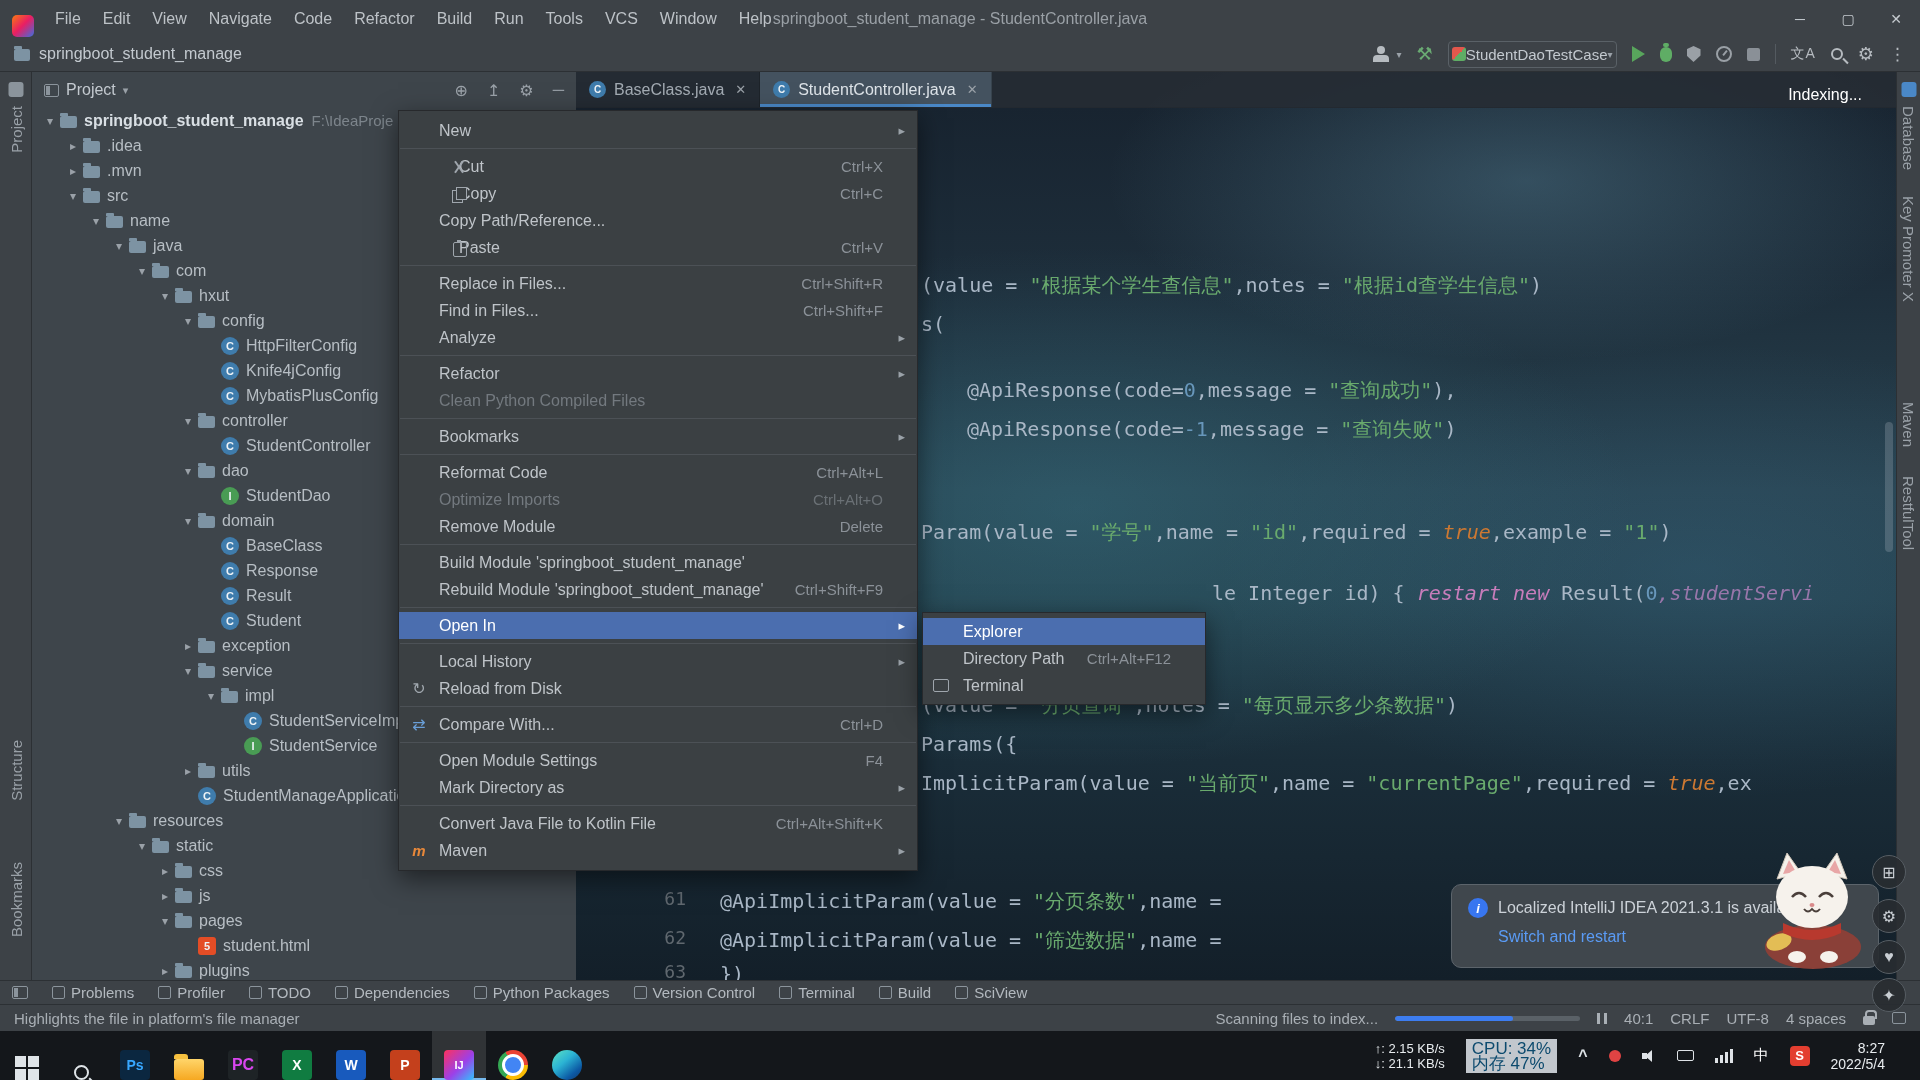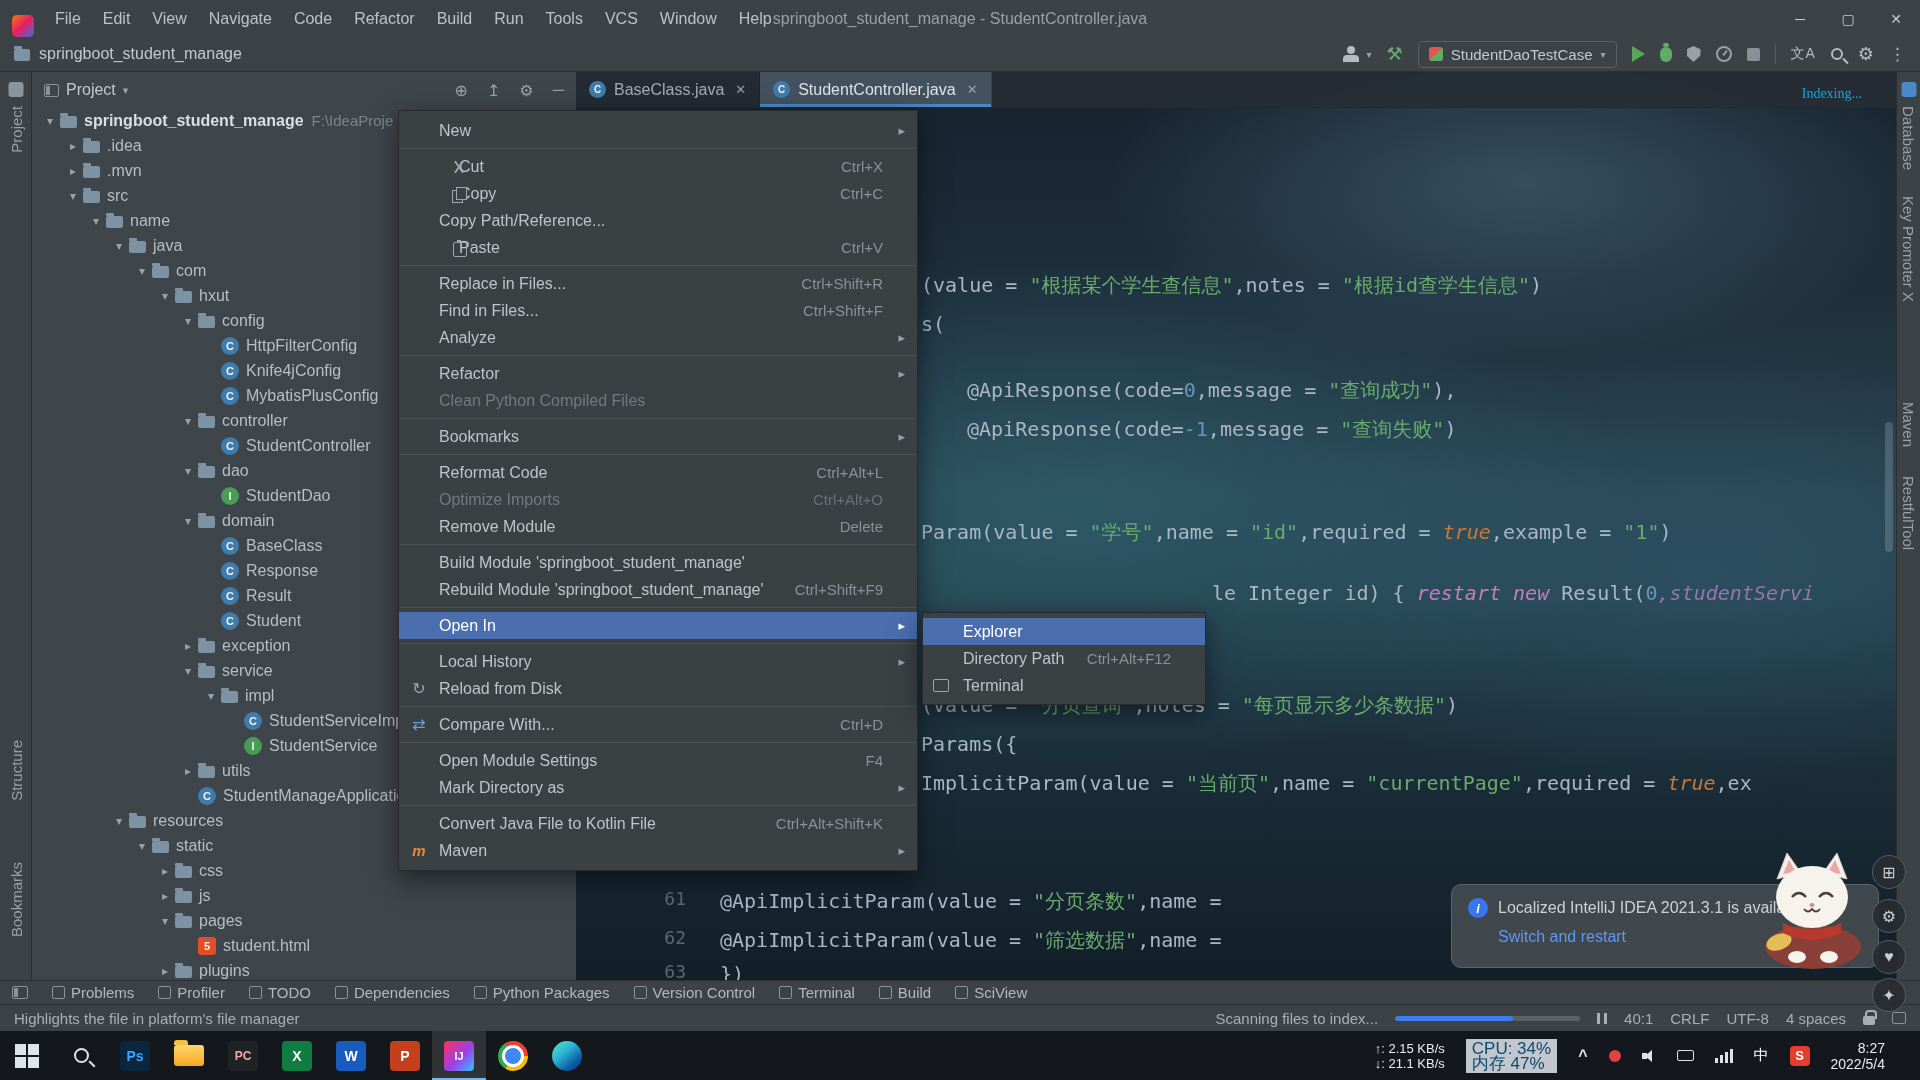--- a/index.html
+++ b/index.html
@@ -19,21 +19,21 @@
   .tb-left{display:flex;align-items:center;gap:9px;padding-left:14px}
   .proj-ico{width:16px;height:12px;border-radius:2px;background:#7d93a3;position:relative;margin-top:2px}
   .proj-ico::before{content:"";position:absolute;top:-3px;left:0;width:8px;height:3px;background:#7d93a3;border-radius:1px 1px 0 0}
   .tb-name{font-size:16px;color:#c3c9cf}
   .tb-right{margin-left:auto;display:flex;align-items:center;gap:15px;padding-right:14px}
   .users-ico{position:relative;width:18px;height:16px}
   .users-ico::before{content:"";position:absolute;left:5px;top:0;width:8px;height:8px;border-radius:50%;background:#b6bbc0}
   .users-ico::after{content:"";position:absolute;left:1px;top:9px;width:16px;height:7px;border-radius:4px 4px 0 0;background:#b6bbc0}
   .tiny-caret{font-size:10px;color:#9aa1a8;margin-left:-8px}
   .wrench{color:#6aab73;font-size:18px}
-  .combo{display:flex;align-items:center;gap:8px;height:27px;padding:0 10px;border:1px solid #5a6167;border-radius:4px;color:#c3c9cf;font-size:15px}
+  .combo{display:flex;align-items:center;height:27px;padding:0 3px;border:1px solid #5a6167;border-radius:4px;color:#c3c9cf;font-size:15px}
   .cfgico{width:14px;height:14px;border-radius:3px;background:linear-gradient(135deg,#e2574c 50%,#5fad65 50%)}
   .play{width:0;height:0;border-left:13px solid #58a55c;border-top:8px solid transparent;border-bottom:8px solid transparent}
   .bug{width:12px;height:15px;background:#5fad65;border-radius:6px;position:relative}
   .bug::before{content:"";position:absolute;top:-4px;left:3px;width:6px;height:4px;background:#5fad65;border-radius:3px}
   .shield{width:14px;height:16px;background:#9aa0a6;clip-path:polygon(50% 0,100% 20%,100% 60%,50% 100%,0 60%,0 20%)}
   .gauge{width:16px;height:16px;border:2px solid #9aa0a6;border-radius:50%;position:relative}
   .gauge::after{content:"";position:absolute;left:6px;top:2px;width:2px;height:6px;background:#9aa0a6;transform:rotate(40deg)}
   .stop{width:13px;height:13px;background:#8a9097;border-radius:2px}
   .tb-div{width:1px;height:20px;background:#545a60}
   .translate{font-size:14px;color:#b6bbc0;letter-spacing:1px}
@@ -80,21 +80,21 @@
   .tabs-row{position:absolute;top:0;left:0;right:0;height:36px;background:rgba(38,45,52,0.92);border-bottom:1px solid #232930;display:flex;z-index:2}
   .tab{display:flex;align-items:center;gap:8px;padding:0 13px;font-size:16px;color:#a3abb3;border-right:1px solid rgba(0,0,0,0.18)}
   .tab .ti{margin-right:0;flex-basis:17px;width:17px;height:17px;font-size:10px}
   .tab.active{background:#44525f;color:#dde3e8;box-shadow:inset 0 -3px 0 #4a88c7}
   .tab-close{font-size:13px;color:#9aa1a8;margin-left:3px}
   .code-layer{position:absolute;inset:0;z-index:1;font-family:"DejaVu Sans Mono",monospace}
   .code-line{position:absolute;white-space:pre;font-size:20px;line-height:26px}
   .c-p{color:#a9b7c6}.c-s{color:#69aa6d}.c-n{color:#6897bb}
   .c-k{color:#cc7832;font-style:italic}.c-k2{color:#c77dbb;font-style:italic}.c-f{color:#9876aa;font-style:italic}
   .gutter-num{position:absolute;left:60px;width:50px;text-align:right;font-size:18px;color:#60686f}
-  .indexing{position:absolute;top:14px;right:34px;font-size:14px;color:#0ea5e9;z-index:2;font-family:Liberation Serif, serif}
+  .indexing{position:absolute;top:14px;right:34px;font-size:16px;color:#ffffff;z-index:2;font-family:Liberation Sans, sans-serif}
   .v-scroll{position:absolute;right:3px;top:350px;width:8px;height:130px;border-radius:4px;background:rgba(170,180,190,0.28);z-index:3}
 
   
   .toolwin-bar{position:absolute;left:0;top:980px;width:100%;height:24px;background:#3d4247;border-top:1px solid #2c3034;display:flex;align-items:center;gap:24px;padding:0 12px;z-index:20;font-size:15px;color:#b3b9bf}
   .tool-item{display:flex;align-items:center;gap:6px}
   .tool-ico{width:13px;height:13px;border:1.5px solid #8b949c;border-radius:2px}
   .toolwin-toggle{width:16px;height:13px;border:1.5px solid #8b949c;border-radius:2px;position:relative}
   .toolwin-toggle::before{content:"";position:absolute;left:1px;top:1px;bottom:1px;width:4px;background:#8b949c}
 
   
@@ -102,29 +102,29 @@
   .sb-right{margin-left:auto;display:flex;align-items:center;gap:17px}
   .progress{width:185px;height:5px;border-radius:3px;background:#5a6167;overflow:hidden}
   .progress .fill{display:block;width:64%;height:100%;background:#3d7df0;border-radius:3px}
   .pause{width:10px;height:11px;border-left:3px solid #a9afb5;border-right:3px solid #a9afb5}
   .lock{position:relative;width:12px;height:9px;background:#a9afb5;border-radius:2px;margin-top:5px}
   .lock::before{content:"";position:absolute;top:-6px;left:2px;width:8px;height:7px;border:2px solid #a9afb5;border-bottom:none;border-radius:4px 4px 0 0}
   .notif-sq{width:14px;height:12px;border:1.5px solid #8b949c;border-radius:2px}
 
   
   .taskbar{position:absolute;left:0;top:1031px;width:100%;height:49px;background:#14171b;display:flex;align-items:center;z-index:30}
-  .tb-cell{width:54px;height:100%;display:flex;align-items:center;justify-content:center}
+  .tb-cell{width:54px;height:100%;display:flex;align-items:flex-end;justify-content:center}
   .tb-cell.active{background:rgba(255,255,255,0.12);box-shadow:inset 0 -2px 0 #76b9ed}
   .win-grid{display:grid;grid-template-columns:11px 11px;gap:2px}
   .win-grid i{width:11px;height:11px;background:#dfe4e8}
   .mag.big{width:15px;height:15px;border-width:2px;border-color:#dfe4e8}
   .mag.big::after{left:12px;top:13px;width:8px;background:#dfe4e8}
   .appsq{width:30px;height:30px;border-radius:4px;display:flex;align-items:center;justify-content:center;font-weight:bold;font-size:14px}
   .ps{background:#0b2740;color:#37a7ff}
-  .pc{background:#1e2326;color:#fca5a5;font-size:12px}
+  .pc{background:#1e2326;color:#d946ef;font-size:16px}
   .xl{background:#107c41;color:#fff}
   .wd{background:#185abd;color:#fff}
   .pp{background:#c4401c;color:#fff}
   .ij{background:linear-gradient(135deg,#fe315d,#9c40e8 55%,#30c4ff);color:#fff;font-size:11px}
   .fold{position:relative;width:30px;height:21px;background:linear-gradient(#ffd56a,#f6a821);border-radius:3px}
   .fold::before{content:"";position:absolute;top:-5px;left:0;width:14px;height:5px;background:#f6c03f;border-radius:3px 3px 0 0}
   .chrome{position:relative;width:30px;height:30px;border-radius:50%;background:conic-gradient(from -30deg,#ea4335 0 33.3%,#fbbc05 0 66.6%,#34a853 0 100%)}
   .chrome::after{content:"";position:absolute;left:4px;top:4px;width:16px;height:16px;border-radius:50%;background:#4285f4;border:3px solid #fff}
   .edge{width:30px;height:30px;border-radius:50%;background:linear-gradient(140deg,#5ee4c3,#2bb3d4 40%,#0c59a4 75%,#123a6b)}
   .tray{margin-left:auto;display:flex;align-items:center;gap:21px;padding-right:6px;color:#e8ecef}

